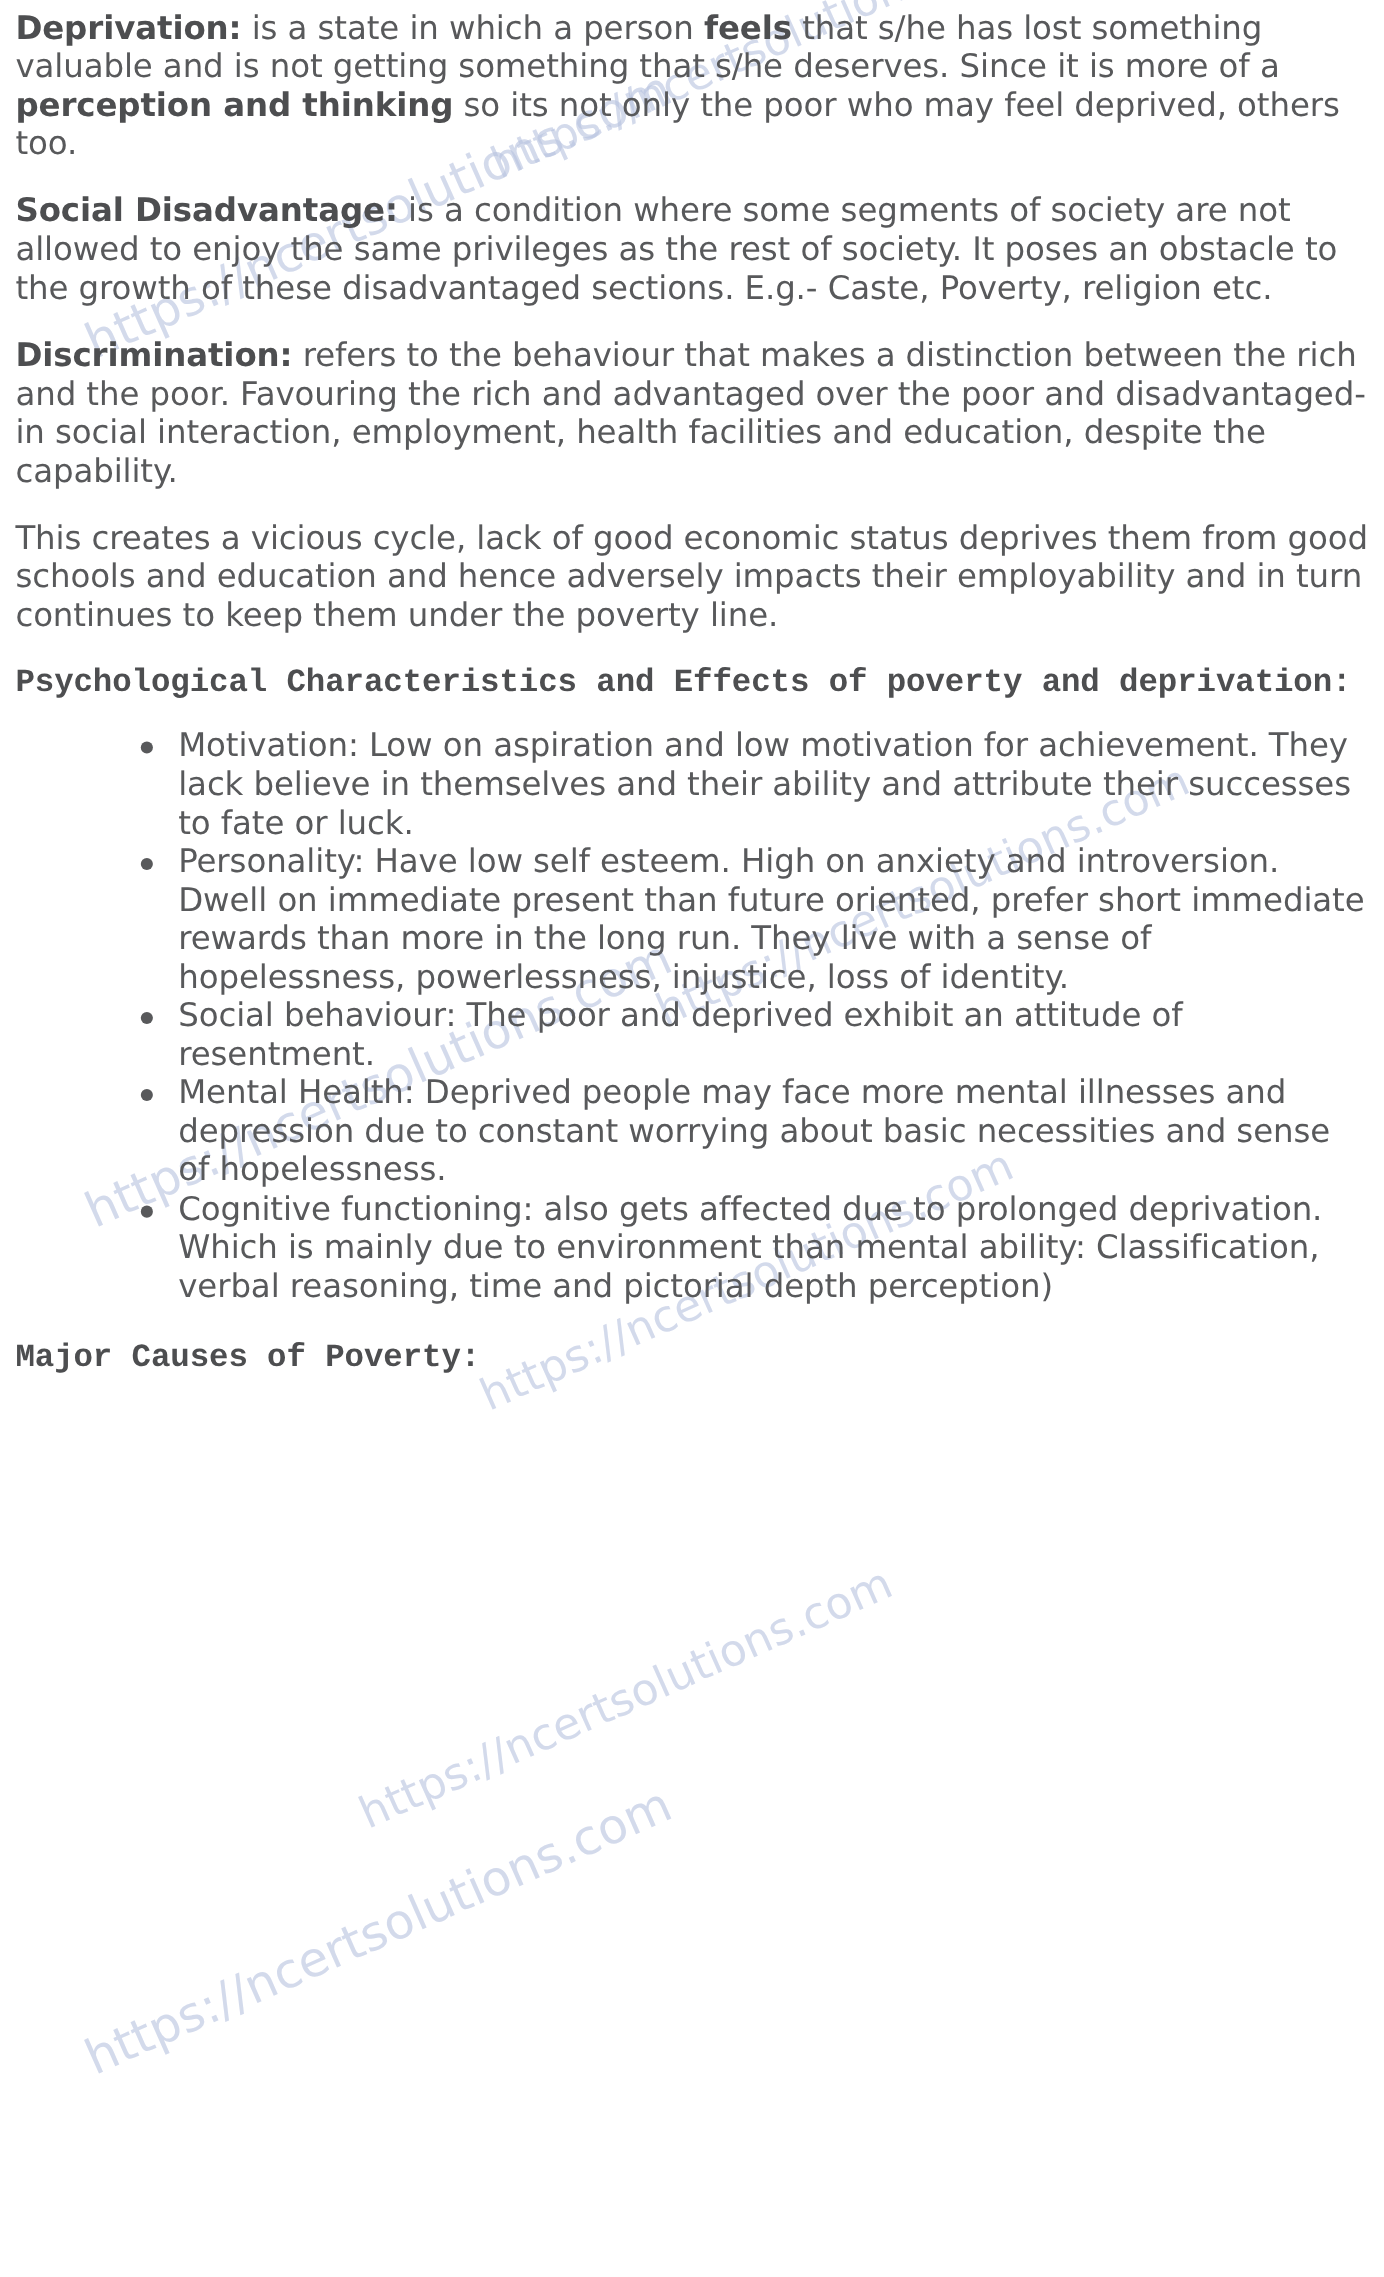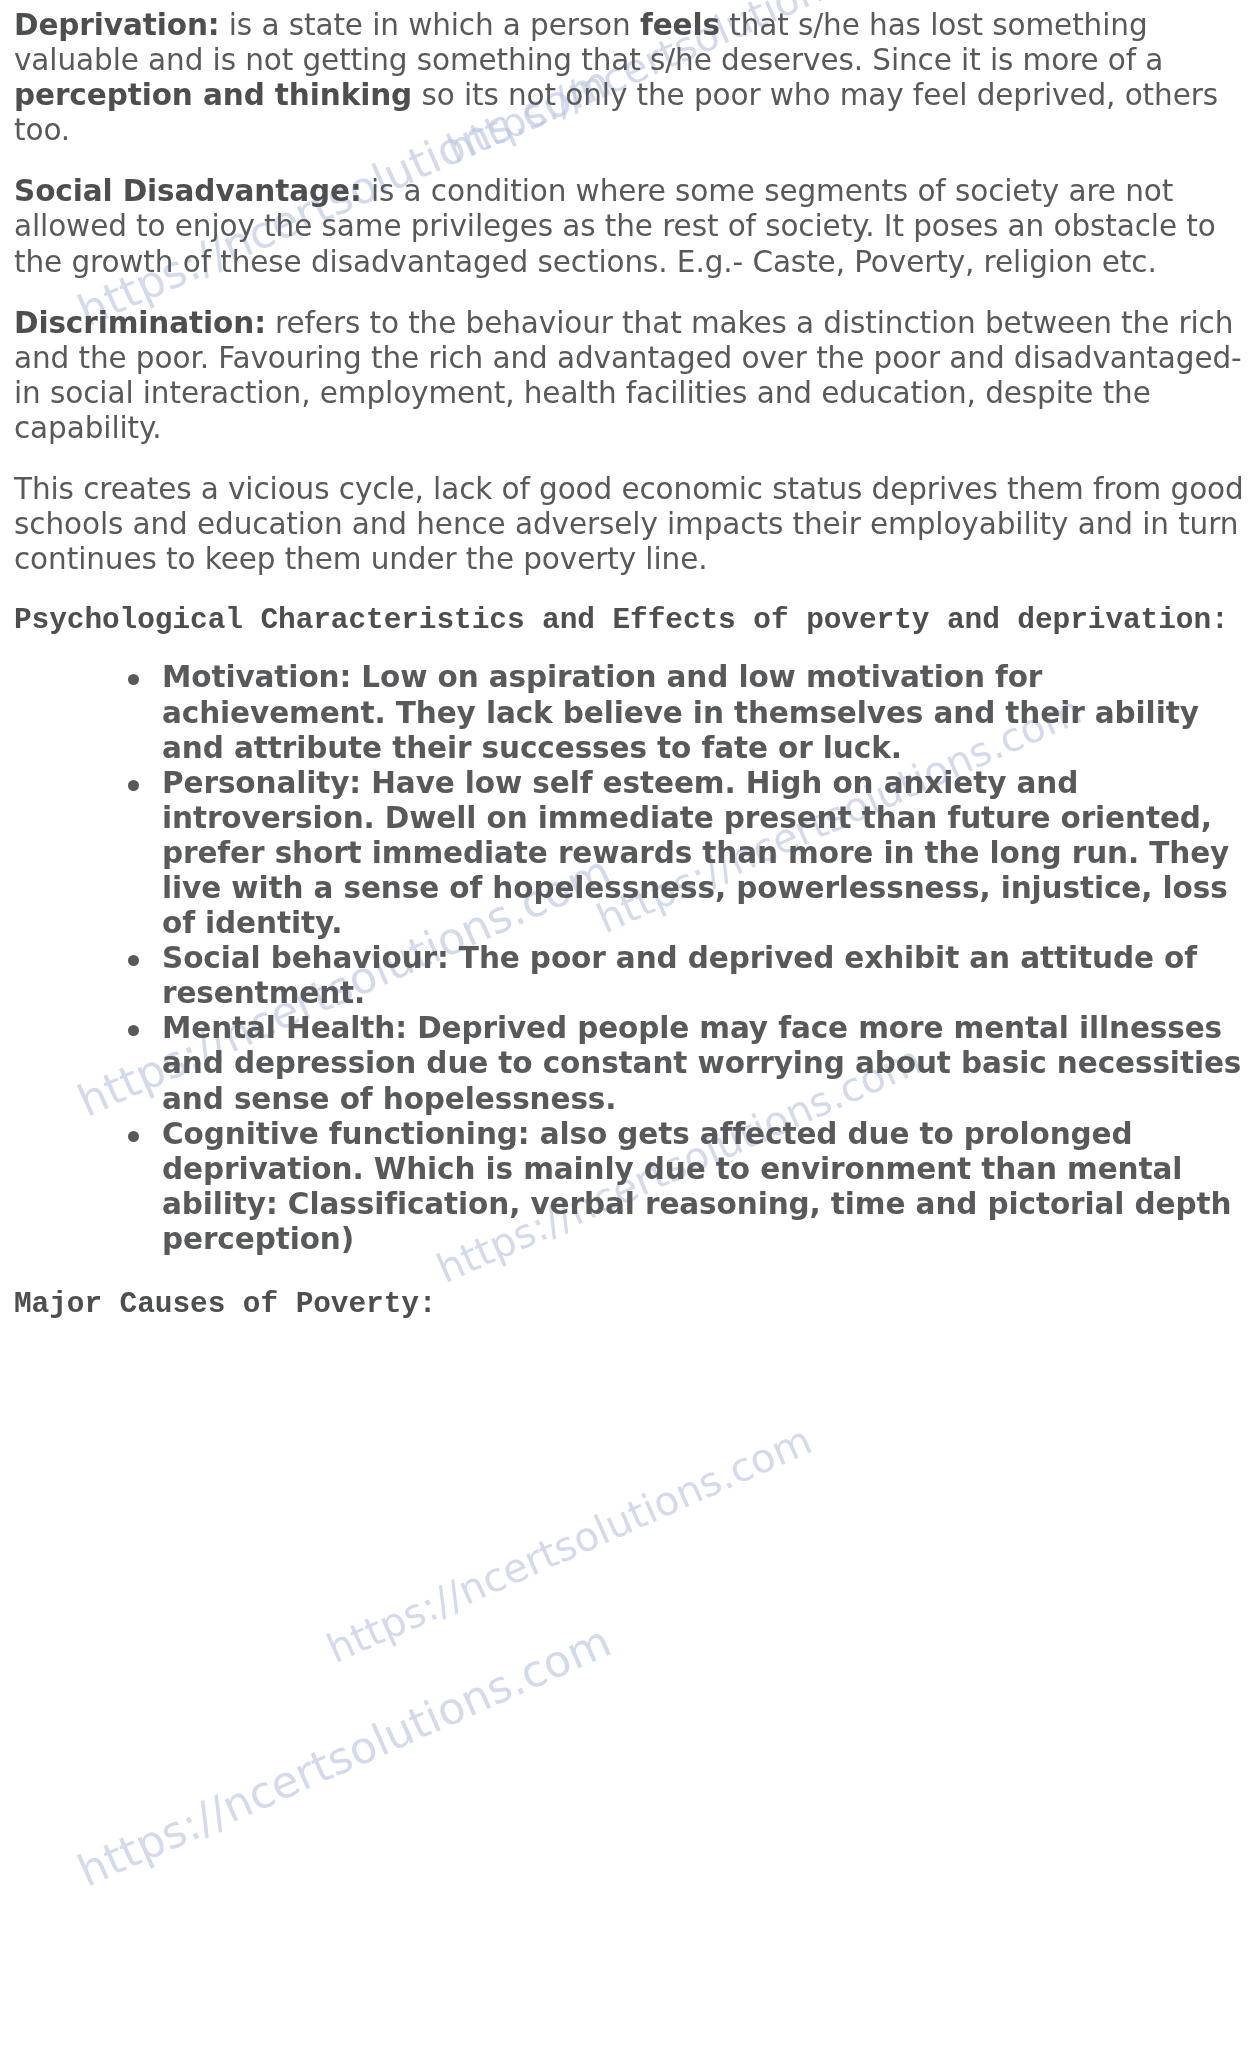--- a/index.html
+++ b/index.html
@@ -36,21 +36,20 @@
     font-family: Liberation Mono, monospace;
   }
   b, .b {
     font-weight: bold;
     color: #4d4e50;
   }
   ul {
     margin: 0 0 24px 0;
     padding-left: 148px;
     list-style: none;
-    font-weight: bold;
   }
   li {
     position: relative;
     font-size: 29.5px;
     line-height: 1.19;
     color: #58595b;
     margin-bottom: 0px;
     letter-spacing: -0.1px;
   }
   li::before {

